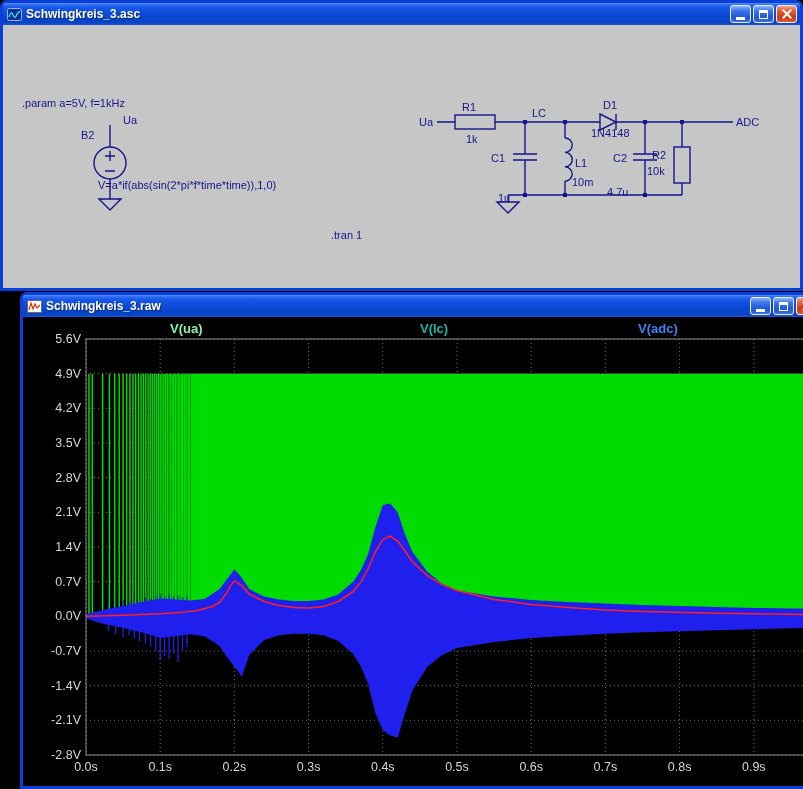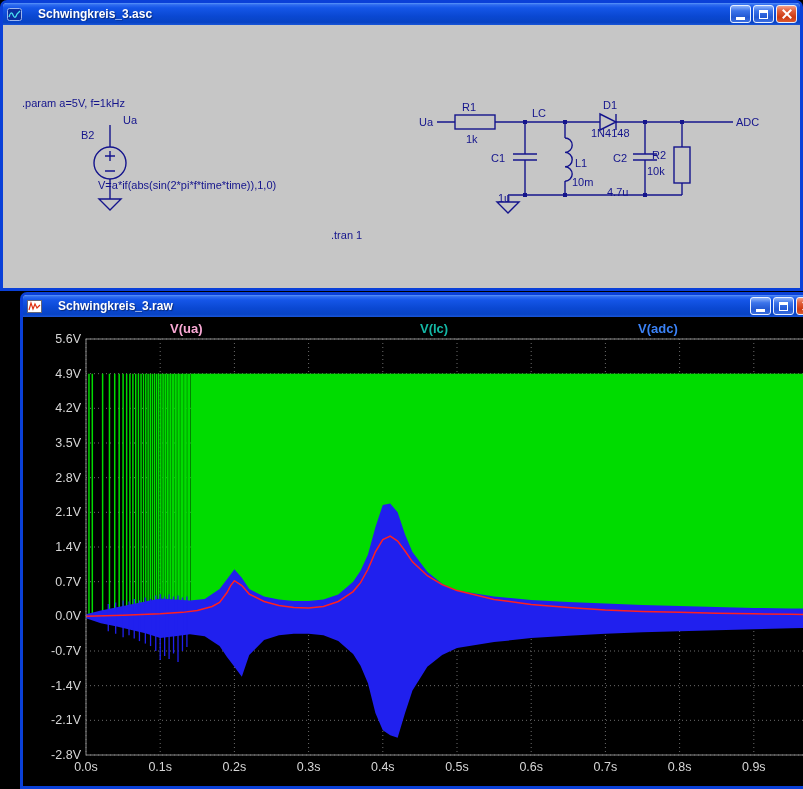--- a/index.html
+++ b/index.html
@@ -3,21 +3,21 @@
 <meta charset="utf-8">
 <style>
   *{margin:0;padding:0;box-sizing:border-box;}
   html,body{width:803px;height:789px;overflow:hidden;background:#000;font-family:"Liberation Sans",sans-serif;}
   .app{position:relative;width:803px;height:789px;background:#000;}
 
   
   .win{width:803px;border:3px solid #0a40d8;border-radius:7px 7px 0 0;overflow:hidden;background:#c6c6c6;}
   .win-top{height:291px;}
   .win-bottom{height:497px;margin-top:1px;margin-left:20px;}
-  .titlebar{height:22px;display:flex;align-items:center;gap:16px;padding:0 3px 0 4px;
+  .titlebar{height:22px;display:flex;align-items:center;gap:4px;padding:0 3px 0 4px;
     background:linear-gradient(180deg,#5a96f8 0%,#2f6cf0 8%,#1556e8 22%,#0a48d2 60%,#0843c4 88%,#1a56d8 100%);}
   .wicon{display:flex;align-items:center;}
   .title-text{flex:1;color:#fff;font-weight:bold;font-size:12px;text-shadow:1px 1px 1px #082a7a;white-space:nowrap;overflow:hidden;}
   .winbtns{display:flex;gap:2px;}
   .wbtn{width:21px;height:18px;border:1px solid #e8f0ff;border-radius:3px;padding:0;display:flex;align-items:center;justify-content:center;cursor:pointer;
     background:linear-gradient(180deg,#8fb4fa 0%,#3c74ea 30%,#2258d2 70%,#3b6ee0 100%);}
   .wbtn-close{background:linear-gradient(180deg,#f4a08a 0%,#e1603c 30%,#cc3a12 70%,#dd5a30 100%);}
   .glyph-min{display:block;width:9px;height:3px;background:#fff;margin-top:9px;}
   .glyph-max{display:block;width:9px;height:9px;border:1px solid #fff;border-top-width:3px;}
   .glyph-close{position:relative;display:block;width:10px;height:10px;}
@@ -289,19 +289,19 @@
           <text x="190.4" y="454" class="axis-label" text-anchor="middle">0.2s</text>
           <text x="264.6" y="454" class="axis-label" text-anchor="middle">0.3s</text>
           <text x="338.8" y="454" class="axis-label" text-anchor="middle">0.4s</text>
           <text x="413" y="454" class="axis-label" text-anchor="middle">0.5s</text>
           <text x="487.2" y="454" class="axis-label" text-anchor="middle">0.6s</text>
           <text x="561.4" y="454" class="axis-label" text-anchor="middle">0.7s</text>
           <text x="635.6" y="454" class="axis-label" text-anchor="middle">0.8s</text>
           <text x="709.8000000000001" y="454" class="axis-label" text-anchor="middle">0.9s</text>
           <text x="784" y="454" class="axis-label" text-anchor="middle">1.0s</text>
         </svg>
-      <span class="legend-item" style="left: 147px; color: #f9a8d4;">V(ua)</span>
+      <span class="legend-item" style="left: 147px; color: #86efac;">V(ua)</span>
       <span class="legend-item" style="left: 397px; color: #14b8a6;">V(lc)</span>
       <span class="legend-item" style="left: 615px; color: #3b82f6;">V(adc)</span>
     </div>
   </section>
 
 </div>
 
 </body></html>

